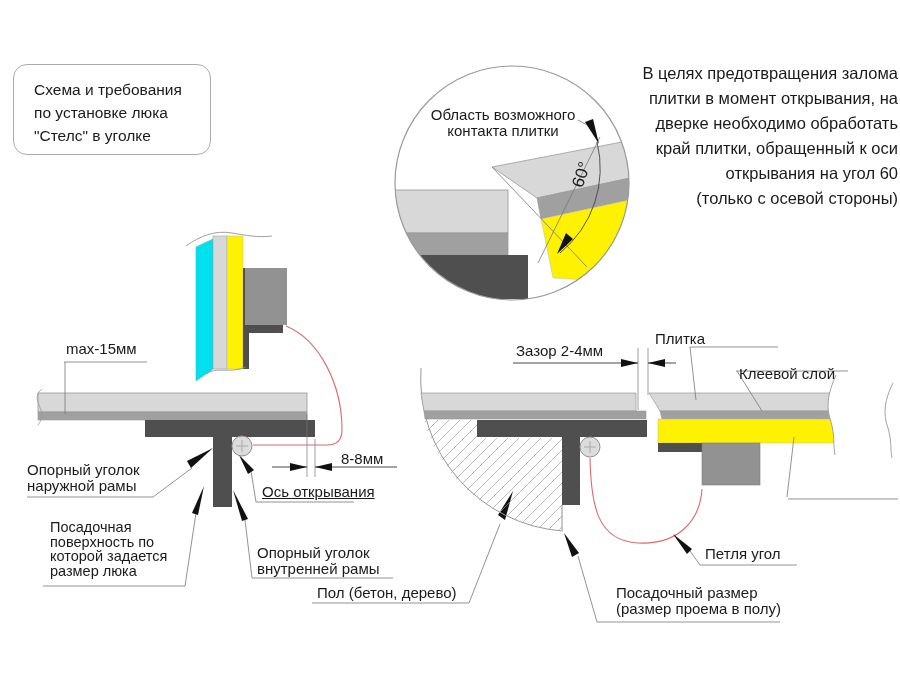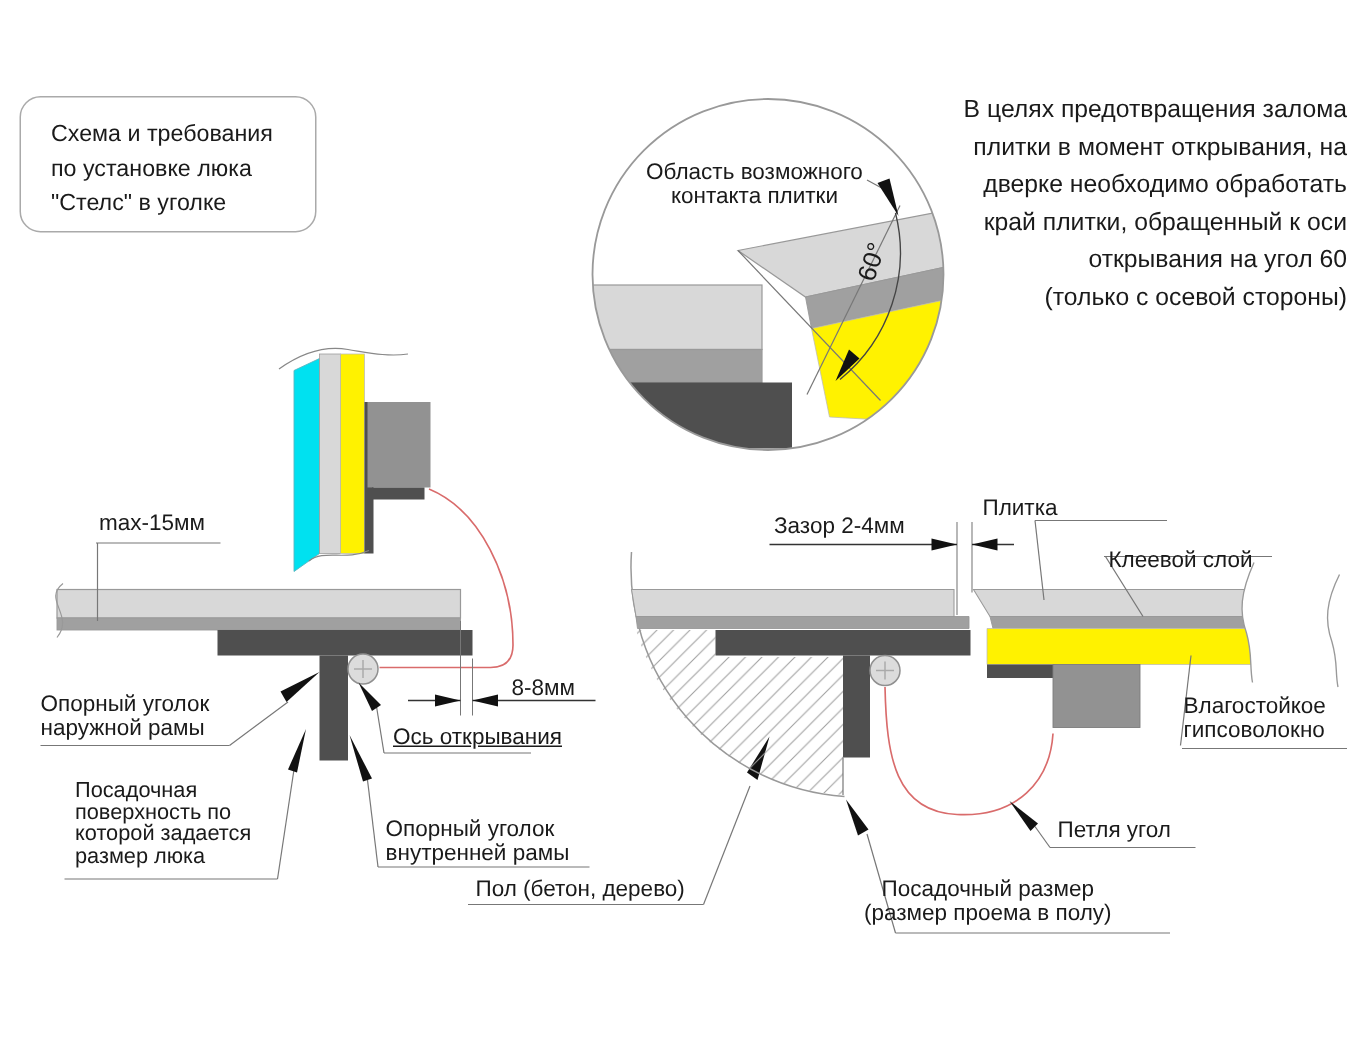--- a/index.html
+++ b/index.html
@@ -15,21 +15,21 @@
   .seating{left:50px;top:520px;line-height:14.5px;font-size:14.5px;}
   .axis{left:262px;top:484px;text-decoration:underline;}
   .inner{left:257px;top:545px;line-height:15.5px;}
   .floor{left:317px;top:585px;}
   .gap38{left:341px;top:451px;}
   .zazor{left:516px;top:343px;}
   .tile{left:655px;top:331px;}
   .glue{left:739px;top:355px;margin-top:11px;}
   .gypsum{left:789px;top:463px;}
   .hinge{left:705px;top:546px;}
-  .seatsize{left:576px;top:585px;text-align:center;}
+  .seatsize{left:616px;top:585px;}
 </style>
 </head>
 <body>
 
 <div id="page">
 <svg id="gfx" width="900" height="700" viewBox="0 0 900 700">
   <defs>
     <pattern id="hatch" patternUnits="userSpaceOnUse" width="11" height="11">
       <path d="M0 11 L11 0 M-1 1 L1 -1 M10 12 L12 10" stroke="#9f9f9f" stroke-width="0.7" fill="none"></path>
     </pattern>
@@ -172,18 +172,16 @@
 которой задается
 размер люка</div>
 <div class="lbl axis">Ось открывания</div>
 <div class="lbl inner">Опорный уголок
 внутренней рамы</div>
 <div class="lbl floor">Пол (бетон, дерево)</div>
 <div class="lbl gap38">8-8мм</div>
 <div class="lbl zazor">Зазор 2-4мм</div>
 <div class="lbl tile">Плитка</div>
 <div class="lbl glue">Клеевой слой</div>
-<div class="lbl gypsum">Влагостойкое
-гипсоволокно</div>
 <div class="lbl hinge">Петля угол</div>
 <div class="lbl seatsize">Посадочный размер
 (размер проема в полу)</div>
 </div>
 
 </body></html>

